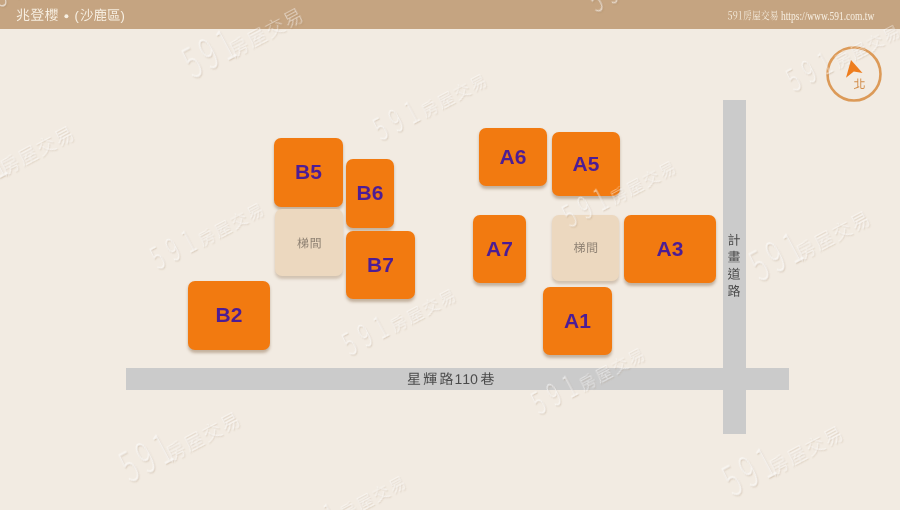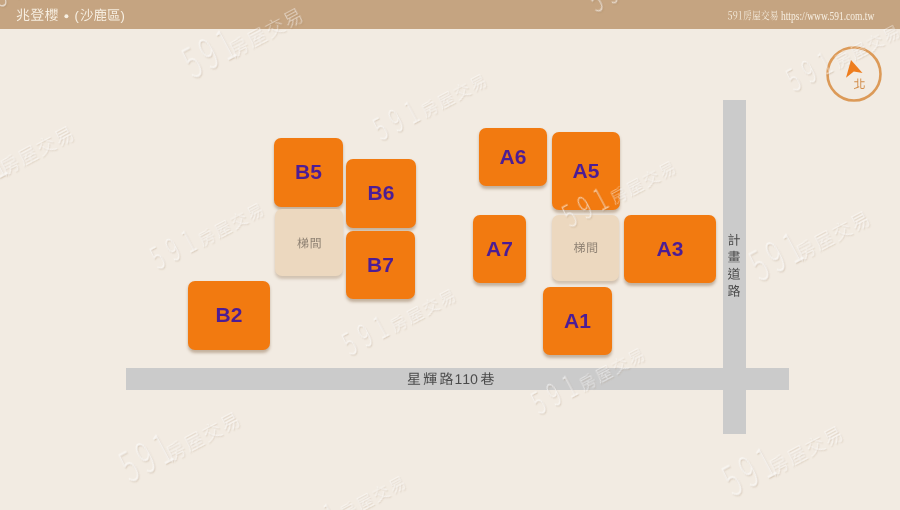--- a/index.html
+++ b/index.html
@@ -10,33 +10,33 @@
 <div id="page">
 
 <div style="position:absolute;left:0;top:0;width:900px;height:29px;background:#c5a481"></div>
 
 <div class="road" style="left:126px;top:368px;width:663px;height:22px"></div>
 
 <div class="road" style="left:723px;top:100px;width:23px;height:334px"></div>
 
 <div class="blk" style="left:274px;top:138px;width:69px;height:69px">B5</div>
 
-<div class="blk" style="left:346px;top:159px;width:70px;height:69px">B6</div>
+<div class="blk" style="left:346px;top:159px;width:48px;height:69px">B6</div>
 
 
 <div class="blk tan" style="left:275px;top:209px;width:68px;height:67px"></div>
 
 <div class="blk" style="left:346px;top:231px;width:69px;height:68px">B7</div>
 
 <div class="blk" style="left:188px;top:281px;width:82px;height:69px">B2</div>
 
 
 <div class="blk" style="left:479px;top:128px;width:68px;height:58px">A6</div>
 
-<div class="blk" style="left:552px;top:132px;width:68px;height:78px">A5</div>
+<div class="blk" style="left:552px;top:132px;width:68px;height:64px">A5</div>
 
 <div class="blk" style="left:473px;top:215px;width:53px;height:68px">A7</div>
 
 <div class="blk tan" style="left:552px;top:215px;width:67px;height:66px"></div>
 
 <div class="blk" style="left:624px;top:215px;width:92px;height:68px">A3</div>
 
 <div class="blk" style="left:543px;top:287px;width:69px;height:68px">A1</div>
 
 

